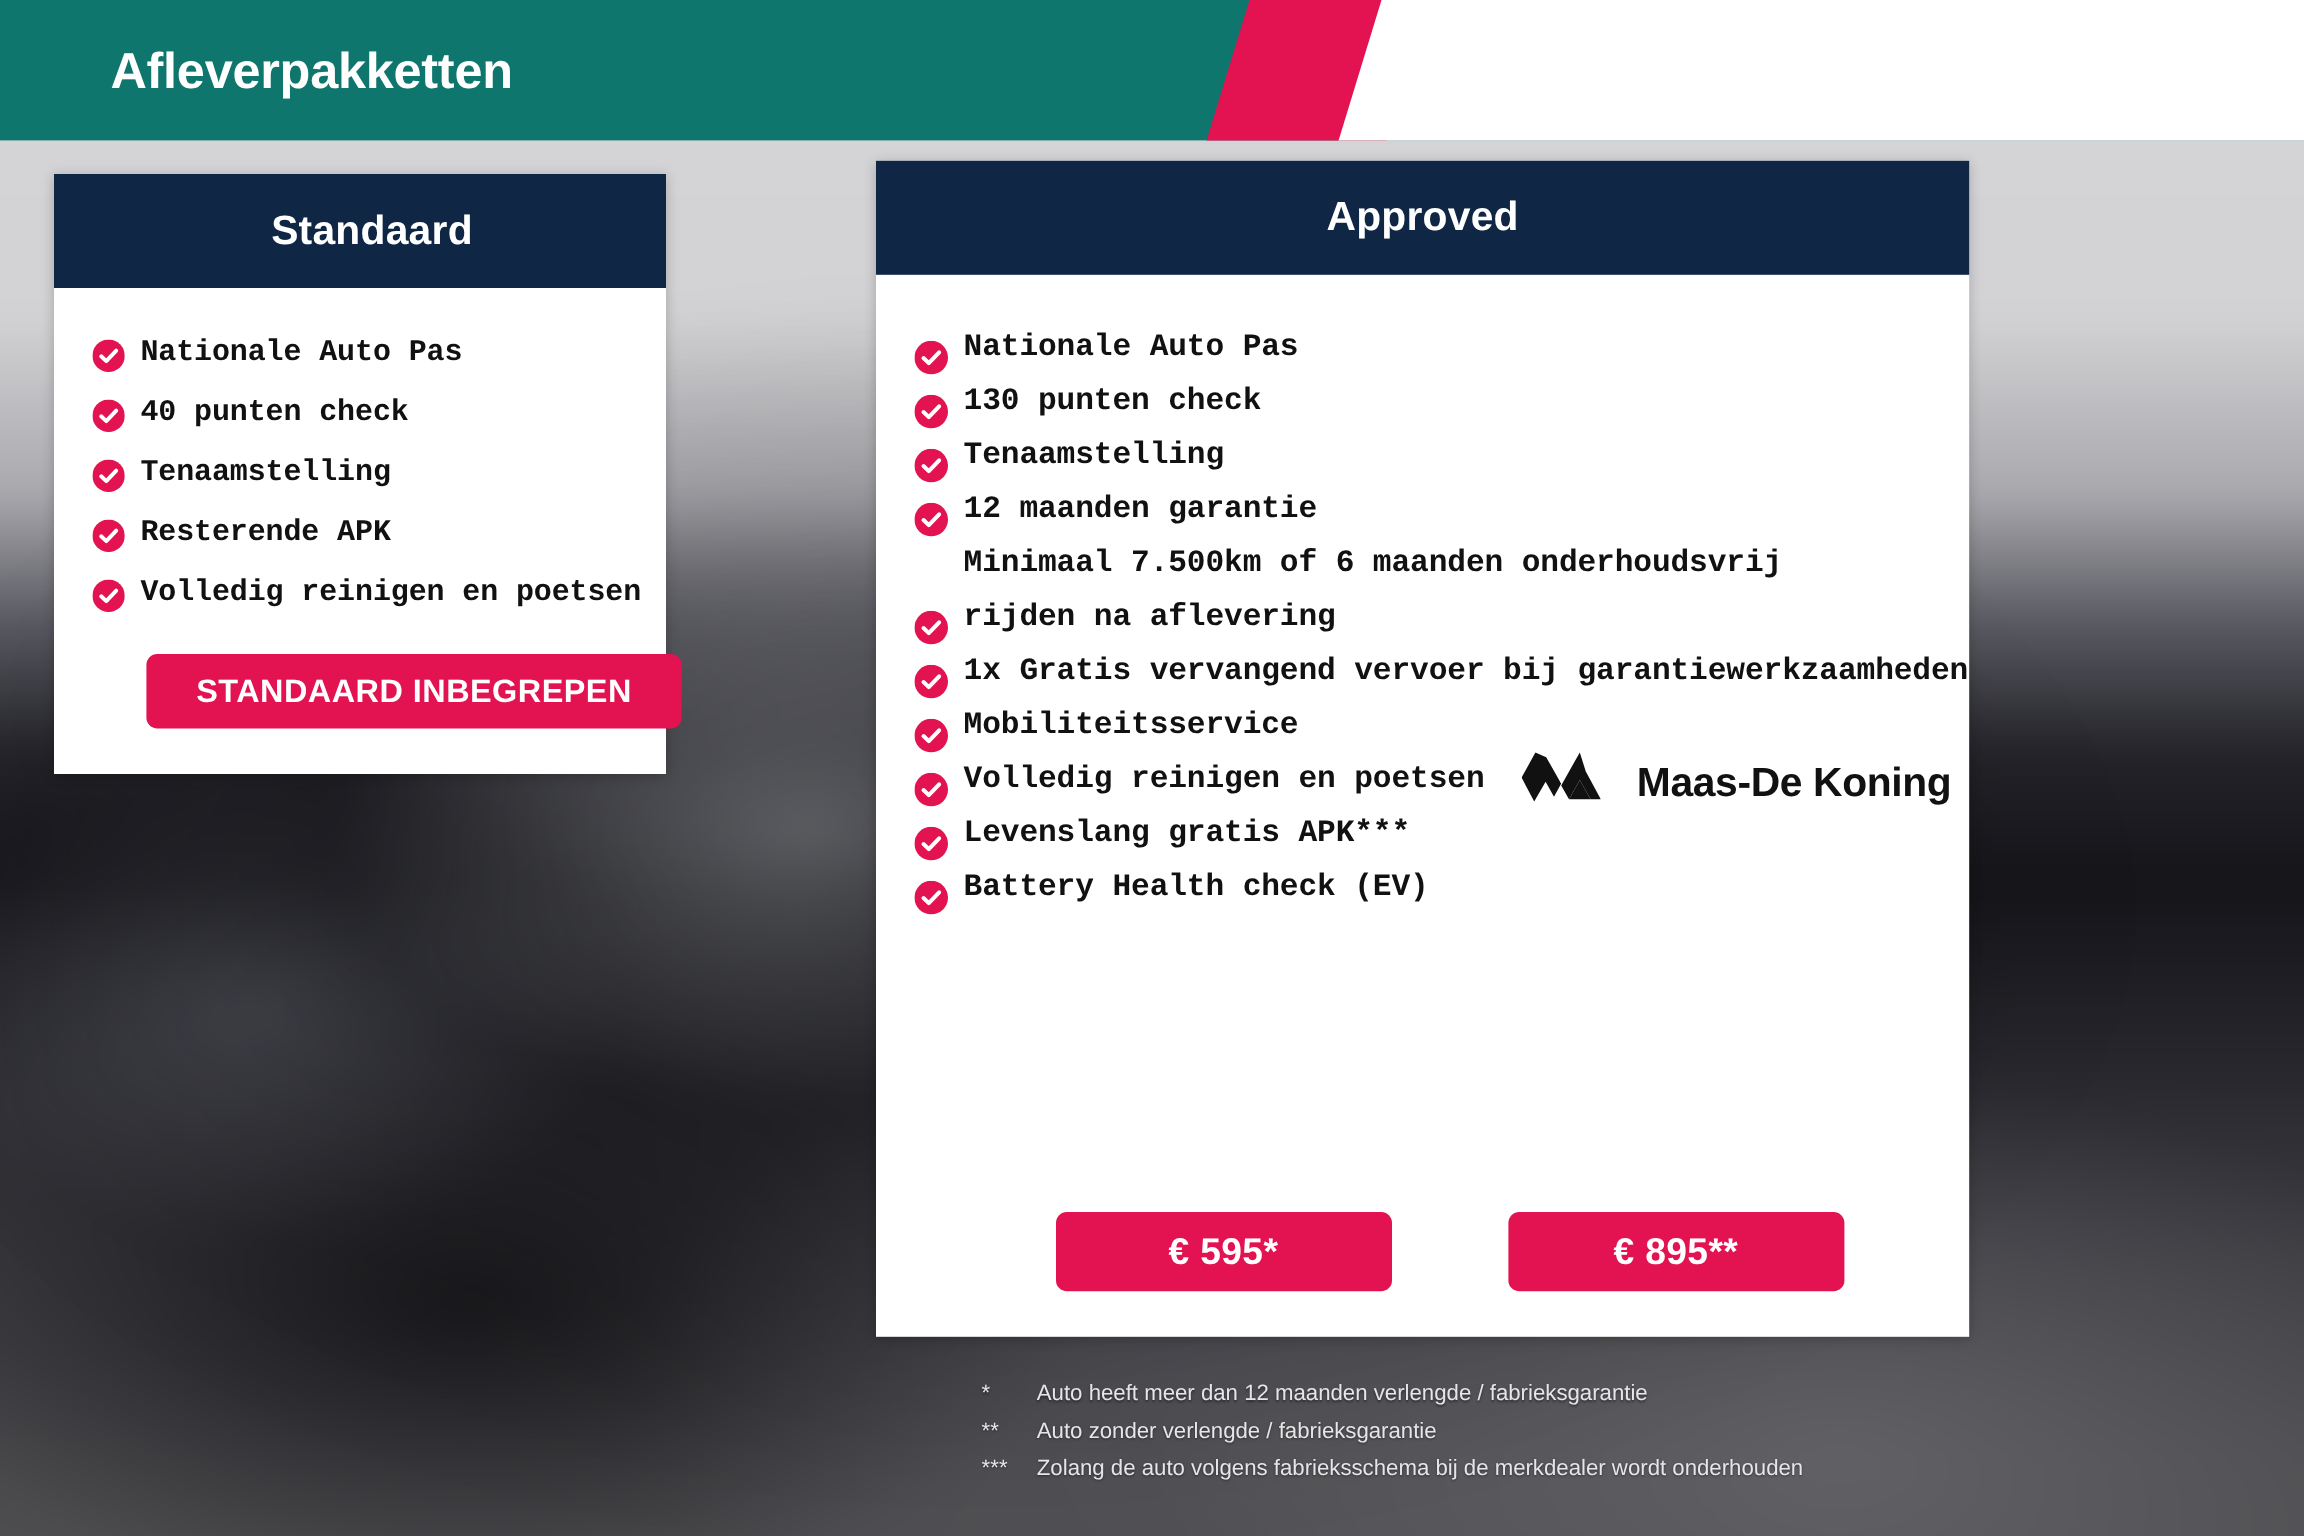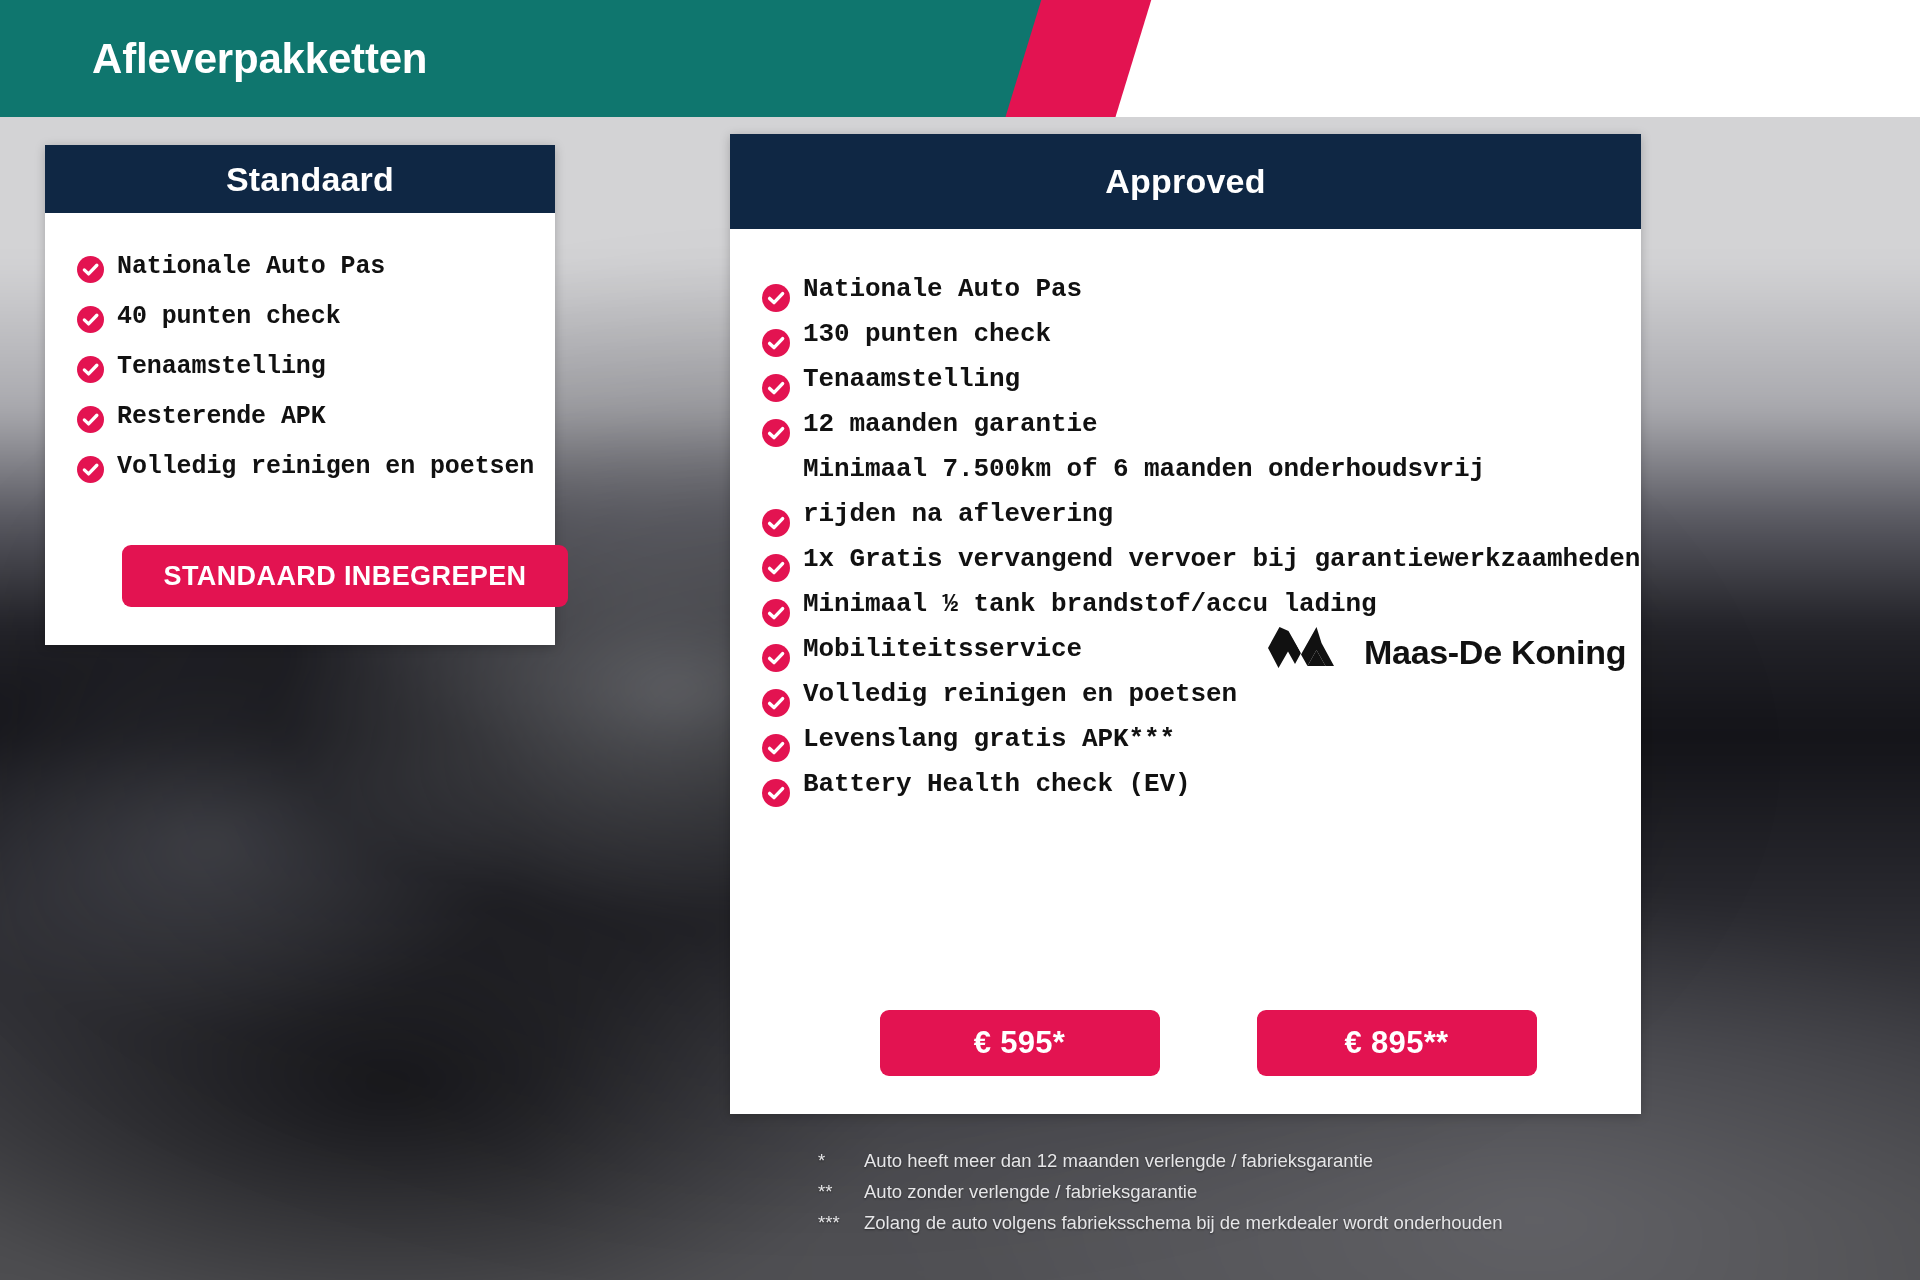--- a/index.html
+++ b/index.html
@@ -92,21 +92,21 @@
     background: #0f2744;
     display: flex; align-items: center; justify-content: center;
   }
   .card-head-title {
     color: #ffffff;
     font-size: 34px; font-weight: 700;
     letter-spacing: 0.2px;
   }
 
   #card-standaard { left: 45px; top: 145px; width: 510px; height: 500px; }
-  #card-standaard .card-head { height: 68px; padding-left: 20px; }
+  #card-standaard .card-head { height: 95px; padding-left: 20px; }
 
   #card-approved { left: 730px; top: 134px; width: 911px; height: 980px; }
   #card-approved .card-head { height: 95px; }
 
   .feature-list { list-style: none; padding: 0; margin: 0; }
 
   #card-standaard .feature-list { margin: 38px 0 0 32px; }
   #card-approved  .feature-list { margin: 38px 0 0 32px; }
 
   .feature-item {
@@ -279,27 +279,20 @@
           <circle cx="14" cy="14" r="14" fill="#e31351"></circle>
           <path d="M7.6 14.4 L12 18.6 L20.6 9.6" stroke="#ffffff" stroke-width="3.4" fill="none" stroke-linecap="round" stroke-linejoin="round"></path>
         </svg>
         <span class="feature-label">1x Gratis vervangend vervoer bij garantiewerkzaamheden</span>
       </li>
       <li class="feature-item">
         <svg class="check-icon" viewBox="0 0 28 28">
           <circle cx="14" cy="14" r="14" fill="#e31351"></circle>
           <path d="M7.6 14.4 L12 18.6 L20.6 9.6" stroke="#ffffff" stroke-width="3.4" fill="none" stroke-linecap="round" stroke-linejoin="round"></path>
         </svg>
-        <span class="feature-label">Minimaal ½ tank brandstof/accu lading</span>
-      </li>
-      <li class="feature-item">
-        <svg class="check-icon" viewBox="0 0 28 28">
-          <circle cx="14" cy="14" r="14" fill="#e31351"></circle>
-          <path d="M7.6 14.4 L12 18.6 L20.6 9.6" stroke="#ffffff" stroke-width="3.4" fill="none" stroke-linecap="round" stroke-linejoin="round"></path>
-        </svg>
         <span class="feature-label">Mobiliteitsservice</span>
       </li>
       <li class="feature-item">
         <svg class="check-icon" viewBox="0 0 28 28">
           <circle cx="14" cy="14" r="14" fill="#e31351"></circle>
           <path d="M7.6 14.4 L12 18.6 L20.6 9.6" stroke="#ffffff" stroke-width="3.4" fill="none" stroke-linecap="round" stroke-linejoin="round"></path>
         </svg>
         <span class="feature-label">Volledig reinigen en poetsen</span>
       </li>
       <li class="feature-item">

